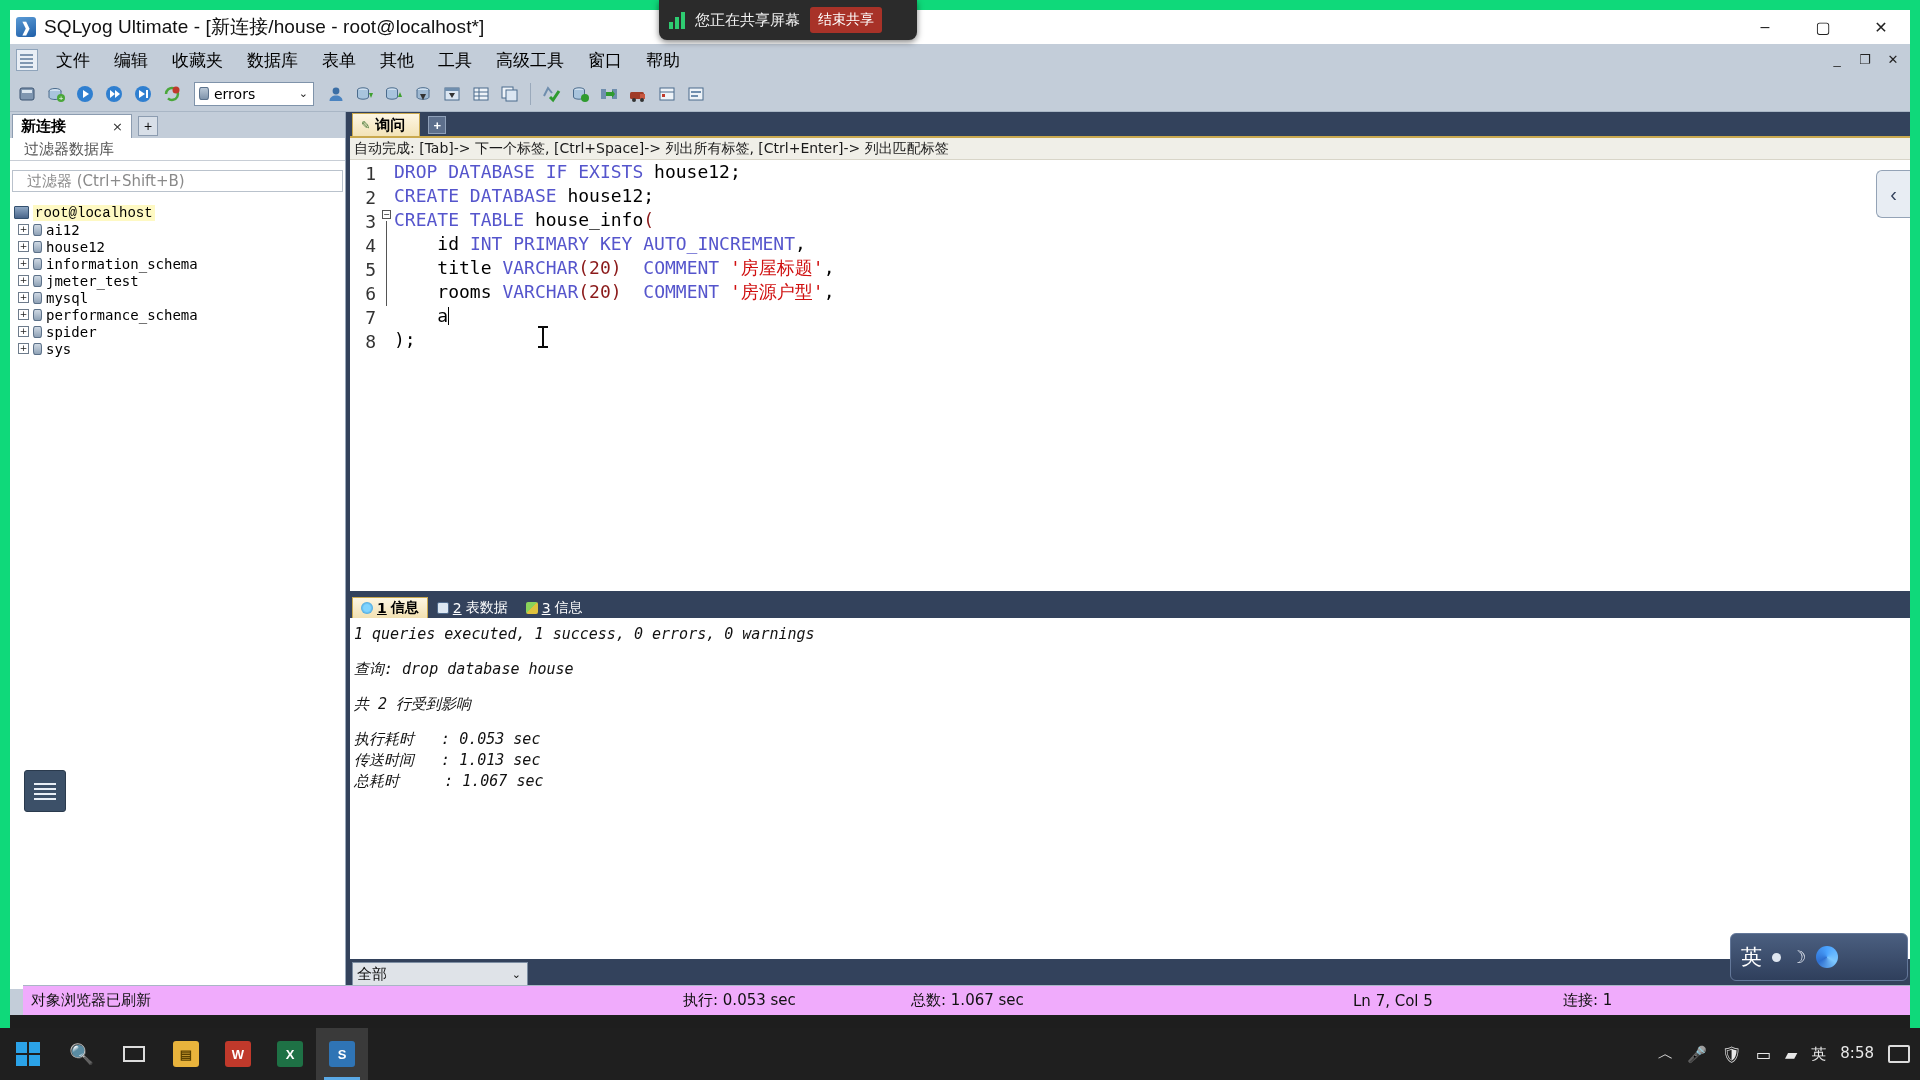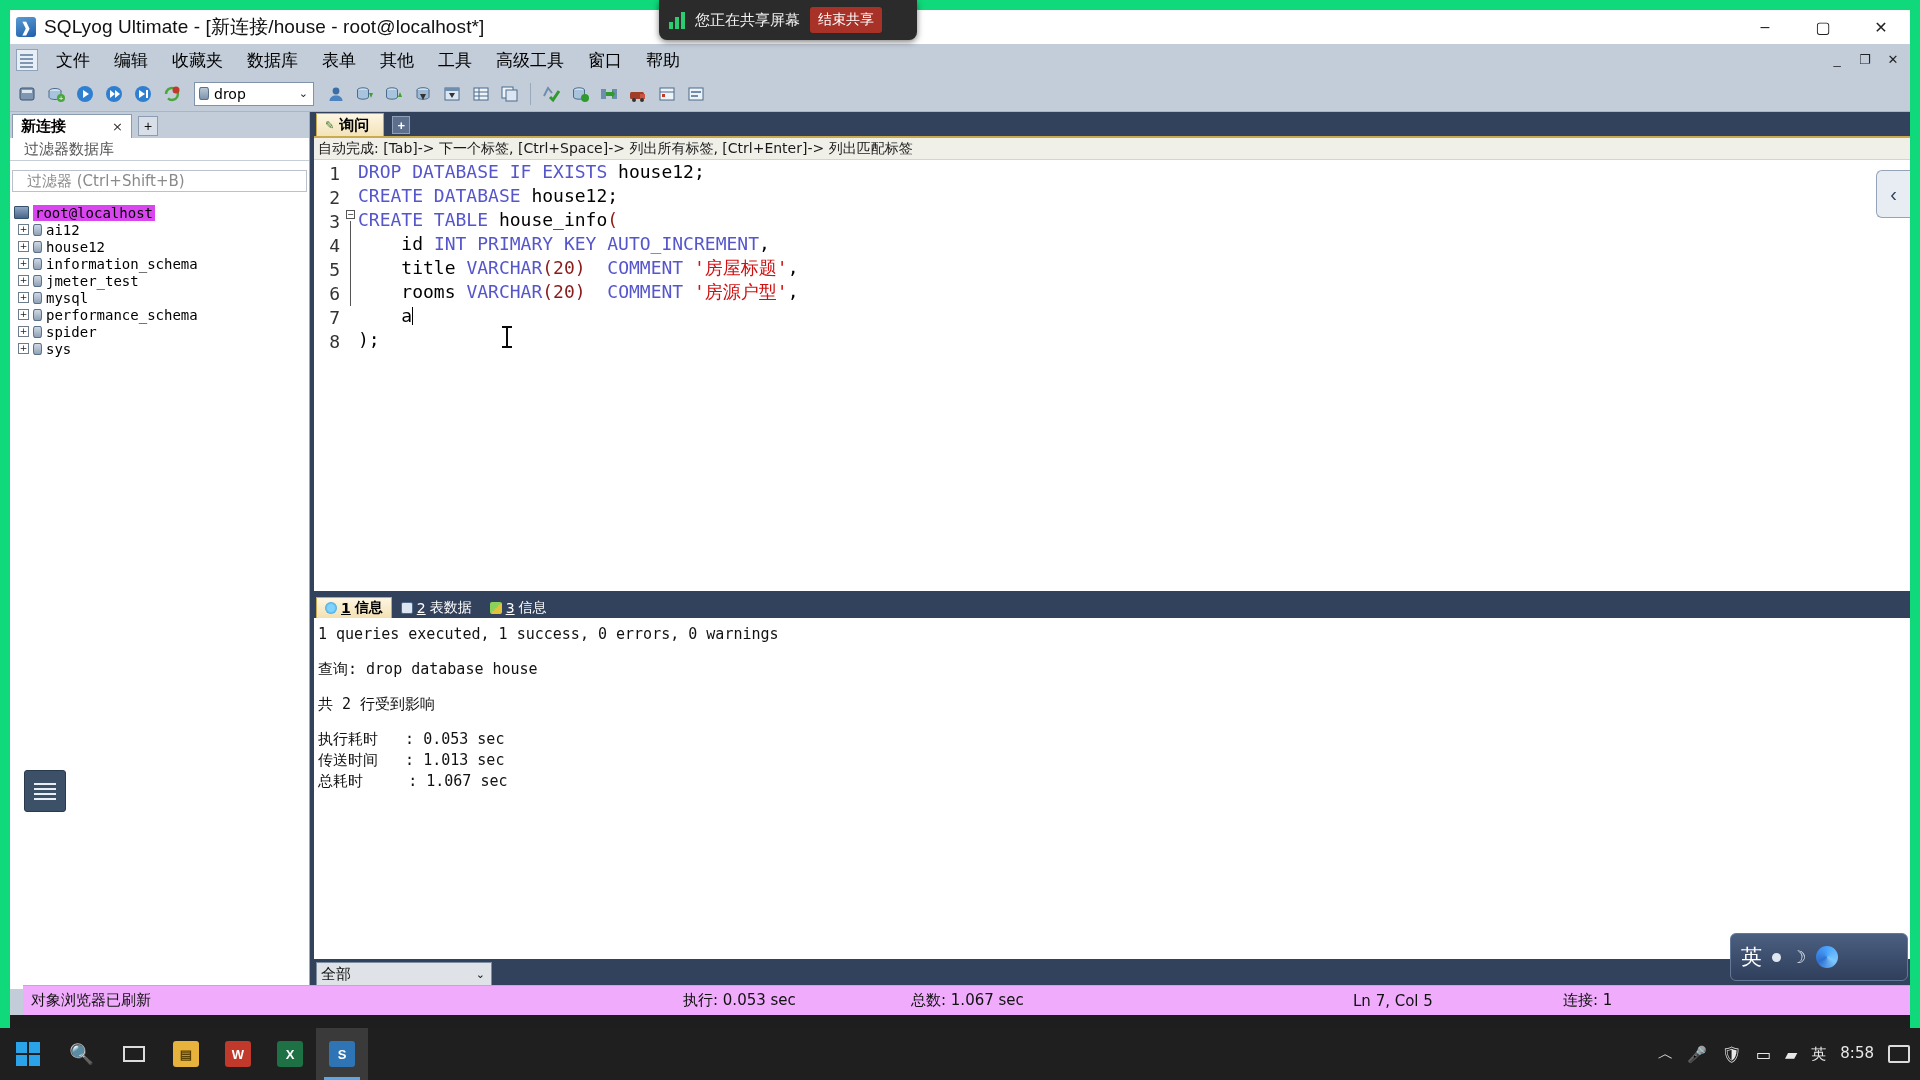--- a/index.html
+++ b/index.html
@@ -89,21 +89,21 @@
     border:1px solid #5b728c;
   }
   #db-combo .carrow{
     position:absolute; right:5px; font-size:11px; color:#222;
   }
 
   
   #body-split{ display:flex; height:877px; background:#c3cdd9; }
 
   
-  #left{ width:300px; background:#fff; display:flex; flex-direction:column;
+  #left{ width:336px; background:#fff; display:flex; flex-direction:column;
          border-right:1px solid #9aa9bb; }
   #conn-tabs{
     height:26px; background:#c3cdd9; display:flex; align-items:flex-end;
     padding-left:2px;
   }
   #conn-tab{
     height:24px; min-width:120px; background:#fff; border:1px solid #8c9cb0;
     border-bottom:none; display:flex; align-items:center; padding:0 4px 0 8px;
     font-size:15px; font-weight:bold; color:#000; gap:18px;
     font-family:"DejaVu Sans", sans-serif;
@@ -118,21 +118,21 @@
   .filter-row{
     height:23px; border-bottom:1px solid #c8ced6; display:flex; align-items:center;
     padding-left:14px; font-size:15px; color:#555;
     font-family:"DejaVu Sans", sans-serif;
   }
   .filter-row.second{ color:#8a8a8a; border:1px solid #b9c2cc; margin:9px 2px; height:22px;}
   #tree{ flex:1; overflow:hidden; padding-top:3px; font-size:15px;
          font-family:"DejaVu Sans Mono", monospace; }
   .tnode{ height:17px; display:flex; align-items:center; padding-left:4px; gap:4px; }
   .tnode.root{ }
-  .tnode.root .lbl{ background:#d946ef; padding:0 2px; }
+  .tnode.root .lbl{ background:#fef9c3; padding:0 2px;font-family:Liberation Mono, monospace; }
   .tnode .exp{
     width:11px; height:11px; border:1px solid #6d7b8b; background:#fff;
     font-size:9px; line-height:9px; text-align:center; color:#222;
     font-family:"DejaVu Sans", sans-serif; margin-left:4px;
   }
   .tnode .dbicon{
     width:9px; height:12px; background:linear-gradient(#cfd9e4,#8fa2b6);
     border:1px solid #5c7189; border-radius:2px/4px;
   }
   .tnode .srvicon{
@@ -251,20 +251,21 @@
   }
   .rtab u{ text-decoration:underline; }
   .rtab .ri{ width:12px; height:12px; border-radius:2px; display:inline-block; }
   .ri.info{ background:radial-gradient(circle,#7fd4ff 40%,#1f7fbf); border-radius:50%; }
   .ri.grid{ background:#dde7f2; border:1px solid #4f6a8c; }
   .ri.info2{ background:linear-gradient(135deg,#8ad35a 50%,#e0c23c 50%); }
   #rbody{
     flex:1; background:#fff; padding:6px 0 0 4px;
     font-family:"DejaVu Sans Mono", monospace; font-size:15px; color:#111;
     overflow:hidden;
+    font-style:italic;
   }
   #rbody .line{ height:21px; line-height:21px; white-space:pre; }
   #rbody .blank{ height:14px; }
   #rfooter{
     height:30px; background:#33425c; display:flex; align-items:center;
     padding-left:2px;
   }
   #rselect{
     width:176px; height:24px; background:#dfe3e8; border:1px solid #7d8ea3;
     display:flex; align-items:center; padding:0 4px; position:relative;
@@ -420,21 +421,21 @@
     </div>
     <div class="tb">
       <svg width="20" height="20">
           <path d="M4 10a6 6 0 1 1 2 4.4" fill="none" stroke="#4aa73a" stroke-width="2.5"></path>
           <circle cx="14" cy="6" r="3.5" fill="#c0392b"></circle>
         </svg>
     </div>
 
     <div id="db-combo">
       <div class="cicon"></div>
-      <span>drop</span>
+      <span>errors</span>
       <span class="carrow">⌄</span>
     </div>
 
     <div class="tb">
       <svg width="20" height="20">
           <circle cx="10" cy="7" r="3.4" fill="#3b6ea5"></circle>
           <path d="M3.5 17c0-3.6 3-5.5 6.5-5.5s6.5 1.9 6.5 5.5z" fill="#4a83c0"></path>
         </svg>
     </div>
     <div class="tb">

